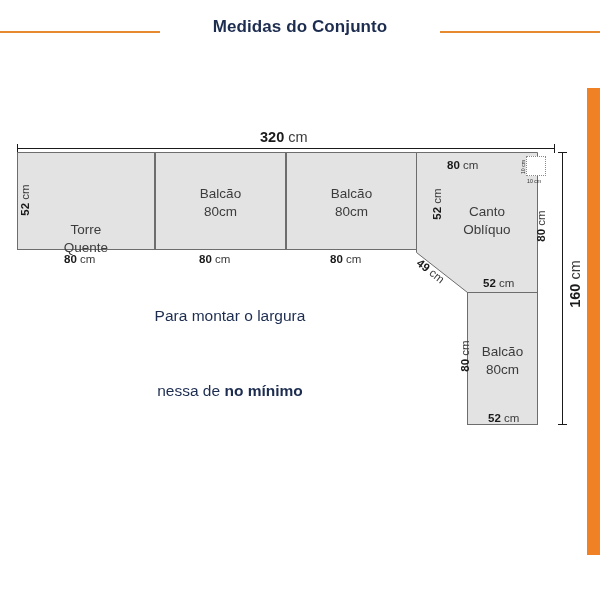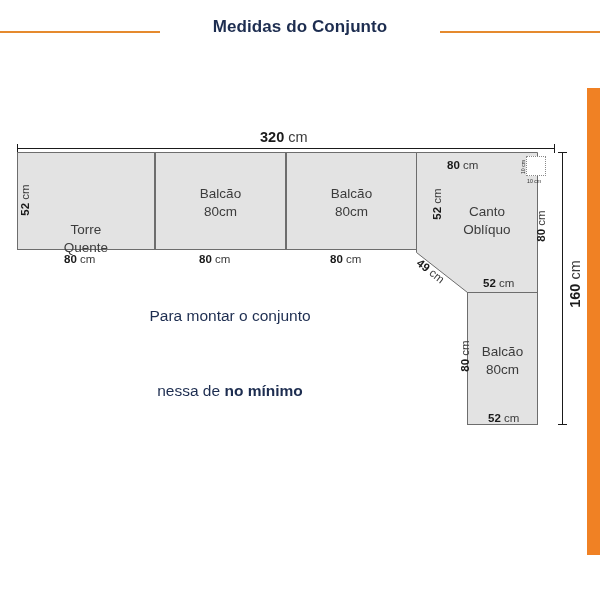--- a/index.html
+++ b/index.html
@@ -188,19 +188,19 @@
   </div>
   <div class="dim rot-90" style="left:449px; top:350px;"><b>80</b> <span class="u">cm</span></div>
   <div class="dim" style="left:488px; top:412px;"><b>52</b> <span class="u">cm</span></div>
 
   <div class="dline v" style="left:562px; top:152px; height:273px;"></div>
   <div class="tick h" style="left:558px; top:152px;"></div>
   <div class="tick h" style="left:558px; top:424px;"></div>
   <div class="dim dim-big rot-90" style="left:551px; top:276px;"><b>160</b> <span class="u">cm</span></div>
 
   <div class="note">
-    <span>Para montar o conjunto</span><br>
+    <span>Para montar o largura</span><br>
     <br>
     <br>
     <span>nessa de </span><b>no mínimo</b><br>
   </div>
 
 </div>
 
 </body></html>

